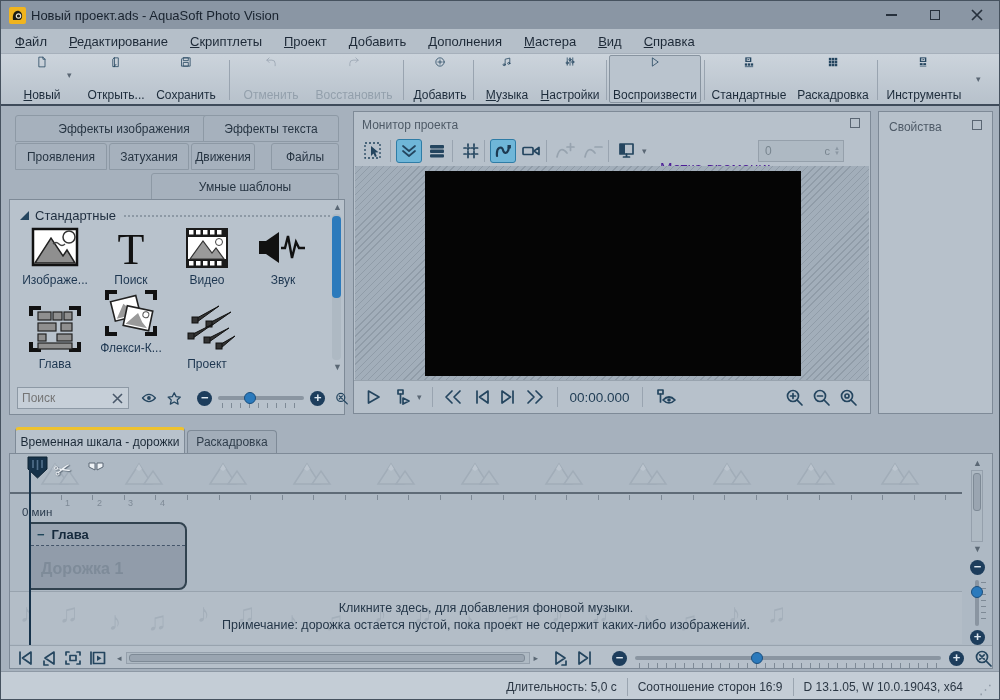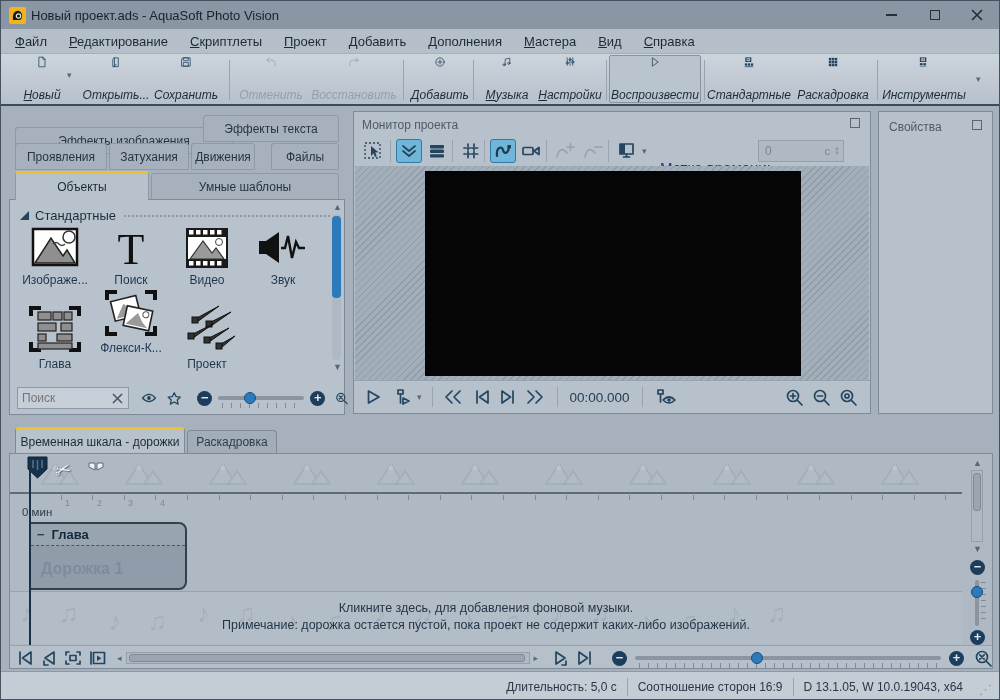--- a/index.html
+++ b/index.html
@@ -9,21 +9,21 @@
 
   
   #titlebar { left:0; top:0; width:100%; height:28px; background:#8a96a4; display:flex; align-items:center; }
   #title-text { margin-left:8px; font-size:13px; color:#18222e; }
   #menubar { left:0; top:28px; width:100%; height:25px; background:#b5bfc9; display:flex; align-items:center; padding-left:14px; gap:22px; border-bottom:1px solid #a6b0bb; }
   .menu-item { font-size:13px; color:#1d2937; display:inline-block; }
   .ulf { display:inline-block; }
   .ulf::first-letter { text-decoration:underline; }
   #toolbar { left:0; top:53px; width:100%; height:50px; background:linear-gradient(#ccd4dc,#b7c1cb); }
   #toolbar-underline { left:0; top:103px; width:100%; height:2px; background:#3e4b5a; }
-  .tbtn { position:absolute; top:2px; height:46px; display:flex; flex-direction:column; align-items:center; justify-content:flex-start; gap:20px;font-style:italic; }
+  .tbtn { position:absolute; top:2px; height:46px; display:flex; flex-direction:column; align-items:center; justify-content:flex-start; gap:20px; }
   .tlabel { font-size:12px; color:#1c2b3a; white-space:nowrap; }
   .tlabel.dis { color:#93a0ac; }
   .tsep { position:absolute; top:6px; width:1px; height:40px; background:#99a4b0; }
   .ic { stroke:#24455f; fill:none; stroke-width:1.7; stroke-linecap:round; stroke-linejoin:round; }
   .icg { stroke:#97a3af; fill:none; stroke-width:1.7; stroke-linecap:round; stroke-linejoin:round; }
   .icf { fill:#24455f; stroke:none; }
   .playbox { position:absolute; left:608px; top:1px; width:92px; height:48px; border:1px solid #8894a0; background:#bac4ce; border-radius:2px; }
 
   
   .panel { background:#b7c1cb; border:1px solid #7e8a97; }
@@ -221,27 +221,26 @@
           <rect class="icf" x="4" y="15.5" width="6" height="4"></rect>
           <rect class="icf" x="11.5" y="15.5" width="6" height="4"></rect>
           <rect class="icf" x="4" y="21" width="14" height="1.6"></rect>
         </svg>
       <span class="tlabel">Инструменты</span>
     </div>
     <span class="abs tri" style="left:975px;top:20px">▾</span>
   </div>
   <div class="abs" id="toolbar-underline"></div>
 
-  <div class="ltab" style="left:14px;top:126px;width:218px">Эффекты изображения</div>
+  <div class="ltab" style="left:14px;top:114px;width:218px">Эффекты изображения</div>
   <div class="ltab" style="left:202px;top:114px;width:136px">Эффекты текста</div>
   <div class="ltab" style="left:14px;top:142px;width:92px">Проявления</div>
   <div class="ltab" style="left:108px;top:142px;width:80px">Затухания</div>
   <div class="ltab" style="left:190px;top:142px;width:64px">Движения</div>
   <div class="ltab" style="left:270px;top:142px;width:68px">Файлы</div>
-  <div class="ltab active" style="left:14px;top:170px;width:134px">Объекты</div>
   <div class="ltab" style="left:150px;top:172px;width:188px">Умные шаблоны</div>
 
   <div class="abs panel" style="left:8px;top:198px;width:336px;height:216px;background:#b8c2cc">
 
     <div class="abs" style="left:10px;top:8px;display:flex;align-items:center;width:310px">
       <svg width="9" height="9" viewBox="0 0 9 9">
           <polygon points="9,0 9,9 0,9" fill="#24455f"></polygon>
         </svg>
       <span style="margin-left:6px;font-size:13px;color:#1e2d3e">Стандартные</span>
       <div class="dotline" style="flex:1;margin-left:8px"></div>

